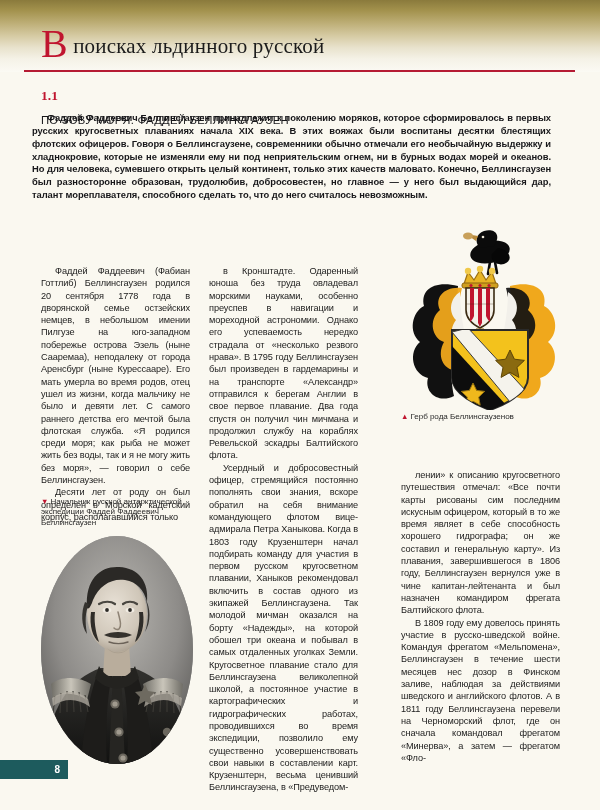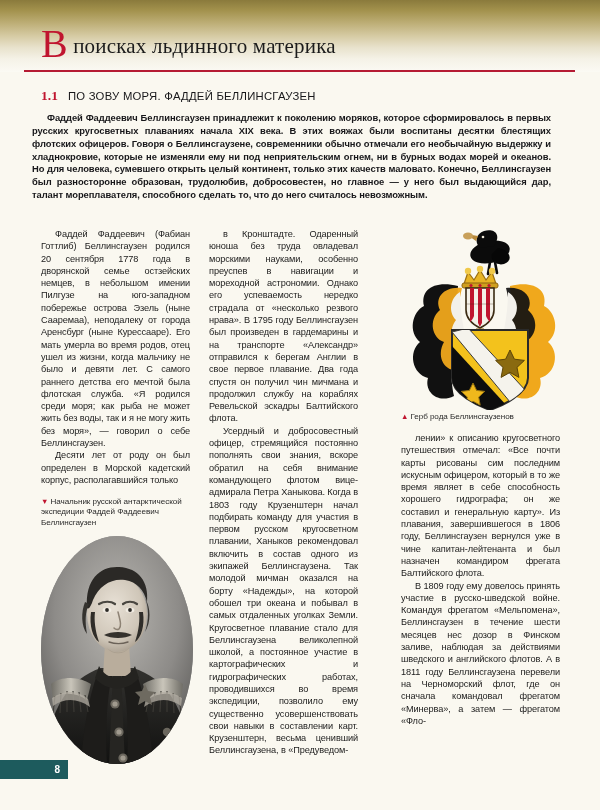--- a/index.html
+++ b/index.html
@@ -69,20 +69,21 @@
   }
 
   
   .section-head {
     position: absolute;
     left: 41px;
     top: 88px;
     display: flex;
     align-items: baseline;
     gap: 10px;
+    flex-direction: column;
   }
   .section-num {
     font-size: 13.5px;
     font-weight: bold;
     color: #c0152f;
     font-family: "Liberation Serif", serif;
   }
   .section-title {
     font-size: 11.3px;
     font-weight: normal;
@@ -106,20 +107,21 @@
   }
 
   
   .col {
     position: absolute;
     font-size: 9.2px;
     line-height: 12.3px;
     color: #1b1b1b;
     text-align: justify;
     letter-spacing: -0.1px;
+    margin-top: 37px;
   }
   .col p { margin: 0; text-indent: 14px; }
 
   #col1 { left: 41px;  top: 228px; width: 149px; }
   #col2 { left: 209px; top: 228px; width: 149px; }
   #col3 { left: 401px; top: 432px; width: 159px; }
 
   
   .caption {
     position: absolute;
@@ -180,21 +182,21 @@
   }
 </style>
 </head>
 <body>
 
 <div class="page">
 
   <div class="header-band"></div>
 
   <div class="chapter-title">
-    <span class="drop">В</span><span class="rest"> поисках льдинного материка</span>
+    <span class="drop">В</span><span class="rest"> поисках льдинного русской</span>
   </div>
   <div class="title-rule"></div>
 
   <div class="section-head">
     <span class="section-num">1.1</span>
     <span class="section-title">ПО ЗОВУ МОРЯ. ФАДДЕЙ БЕЛЛИНСГАУЗЕН</span>
   </div>
 
   <div class="intro">Фаддей Фаддеевич Беллинсгаузен принадлежит к поколению моряков, которое сформировалось в первых русских кругосветных плаваниях начала XIX века. В этих вояжах были воспитаны десятки блестящих флотских офицеров. Говоря о Беллинсгаузене, современники обычно отмечали его необычайную выдержку и хладнокровие, которые не изменяли ему ни под неприятельским огнем, ни в бурных водах морей и океанов. Но для человека, сумевшего открыть целый континент, только этих качеств маловато. Конечно, Беллинсгаузен был разносторонне образован, трудолюбив, добросовестен, но главное — у него был выдающийся дар, талант мореплавателя, способного сделать то, что до него считалось невозможным.</div>
 

